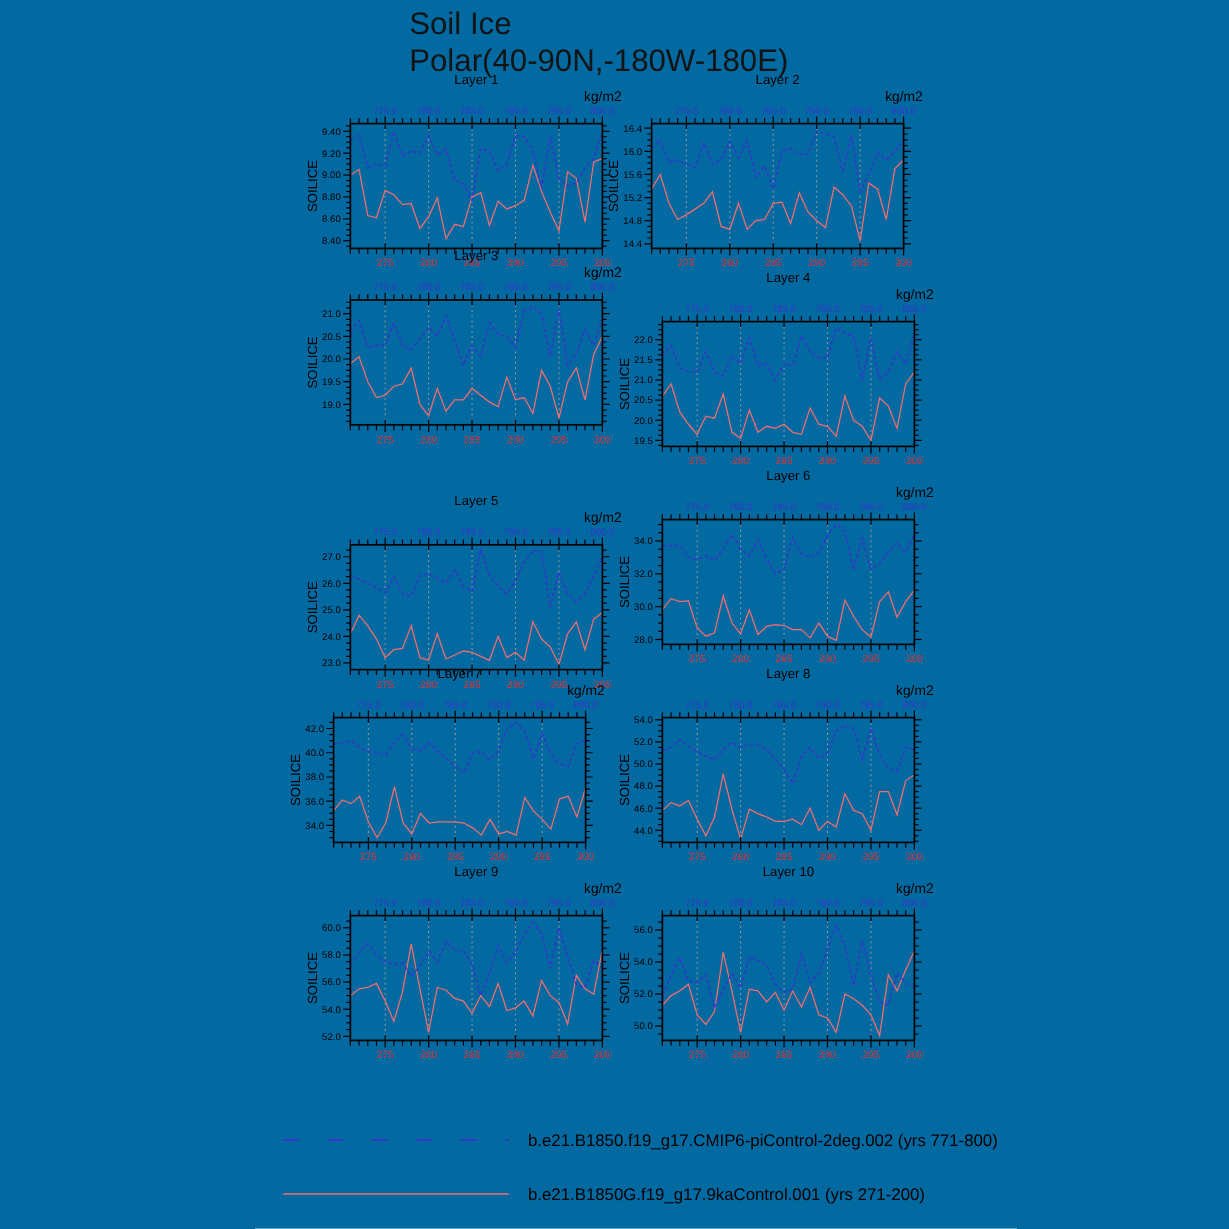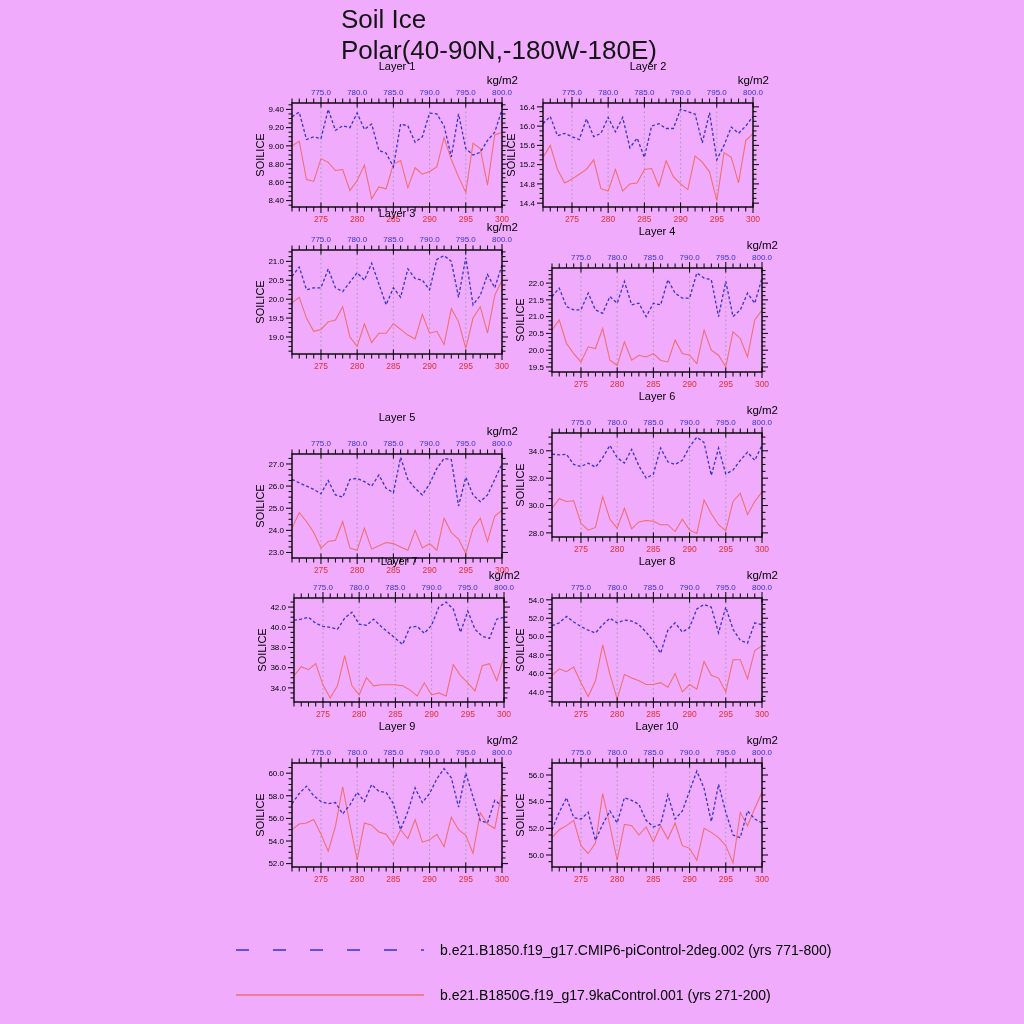--- a/index.html
+++ b/index.html
@@ -1,16 +1,16 @@
 <!DOCTYPE html>
 <html><head>
 <meta charset="utf-8">
 <style>
   html,body{margin:0;padding:0;background:#ffffff;}
-  .page{position:relative;width:1024px;height:1024px;background:#f0abfc;overflow:hidden;
+  .page{position:relative;width:1024px;height:1024px;background:#0369a1;overflow:hidden;
         font-family:"Liberation Sans", sans-serif;color:#000;}
   .main-title{position:absolute;left:341px;top:4px;font-size:26px;line-height:31px;color:#141414;}
   .panel{position:absolute;width:300px;height:170px;}
   .legend{position:absolute;left:234px;width:760px;height:18px;display:flex;align-items:center;}
   .legend-sample{flex:0 0 192px;margin-right:14px;}
   .legend-label{font-size:14px;color:#000;white-space:nowrap;}
 </style>
 </head>
 <body>
 
@@ -804,21 +804,21 @@
           <text x="163.38" y="167" font-size="8.5" fill="#e03232" text-anchor="middle">285</text>
           <text x="199.59" y="167" font-size="8.5" fill="#e03232" text-anchor="middle">290</text>
           <text x="235.79" y="167" font-size="8.5" fill="#e03232" text-anchor="middle">295</text>
           <text x="272" y="167" font-size="8.5" fill="#e03232" text-anchor="middle">300</text>
           <text x="54" y="150.69" font-size="8" fill="#000" text-anchor="end">28.0</text>
           <text x="54" y="123.33" font-size="8" fill="#000" text-anchor="end">30.0</text>
           <text x="54" y="95.96" font-size="8" fill="#000" text-anchor="end">32.0</text>
           <text x="54" y="68.59" font-size="8" fill="#000" text-anchor="end">34.0</text>
           <text x="0" y="0" font-size="11" fill="#000" text-anchor="middle" transform="translate(34,100) rotate(-90)">SOILICE</text>
         </svg></div>
-      <div class="panel" style="left:232px;top:550px"><svg width="300" height="170" viewBox="0 0 300 170">
+      <div class="panel" style="left:216px;top:550px"><svg width="300" height="170" viewBox="0 0 300 170">
           <line x1="90.97" y1="48" x2="90.97" y2="152" stroke="#9a9a9a" stroke-width="0.9" stroke-dasharray="1.5 2.8"></line>
           <line x1="127.17" y1="48" x2="127.17" y2="152" stroke="#9a9a9a" stroke-width="0.9" stroke-dasharray="1.5 2.8"></line>
           <line x1="163.38" y1="48" x2="163.38" y2="152" stroke="#9a9a9a" stroke-width="0.9" stroke-dasharray="1.5 2.8"></line>
           <line x1="199.59" y1="48" x2="199.59" y2="152" stroke="#9a9a9a" stroke-width="0.9" stroke-dasharray="1.5 2.8"></line>
           <line x1="235.79" y1="48" x2="235.79" y2="152" stroke="#9a9a9a" stroke-width="0.9" stroke-dasharray="1.5 2.8"></line>
           <polyline points="62,125.75 69.24,116.66 76.48,119.69 83.72,113.63 90.97,134.83 98.21,147.96 105.45,135.84 112.69,105.55 119.93,135.84 127.17,144.93 134.41,127.77 141.66,135.84 148.9,134.83 156.14,134.83 163.38,134.83 170.62,135.84 177.86,139.88 185.1,145.94 192.34,132.82 199.59,144.93 206.83,142.91 214.07,145.94 221.31,114.64 228.55,125.75 235.79,132.82 243.03,140.89 250.28,115.65 257.52,113.63 264.76,130.8 272,106.56" fill="none" stroke="#ef6e6e" stroke-width="1.05"></polyline>
           <polyline points="62,70.21 69.24,69.2 76.48,67.18 83.72,73.24 90.97,76.27 98.21,77.28 105.45,79.3 112.69,68.19 119.93,62.14 127.17,74.25 134.41,75.26 141.66,69.2 148.9,76.27 156.14,82.33 163.38,88.39 170.62,94.45 177.86,77.28 185.1,76.27 192.34,83.34 199.59,75.26 206.83,57.09 214.07,52.04 221.31,59.11 228.55,82.33 235.79,61.13 243.03,79.3 250.28,86.37 257.52,88.39 264.76,69.2 272,67.18" fill="none" stroke="#3535cd" stroke-width="1.3" stroke-dasharray="3 2.2"></polyline>
           <rect x="62" y="48" width="210" height="104" fill="none" stroke="#000" stroke-width="1.4"></rect>
           <line x1="62" y1="43.5" x2="62" y2="48" stroke="#000" stroke-width="1"></line>
           <line x1="62" y1="152" x2="62" y2="156.5" stroke="#000" stroke-width="1"></line>

